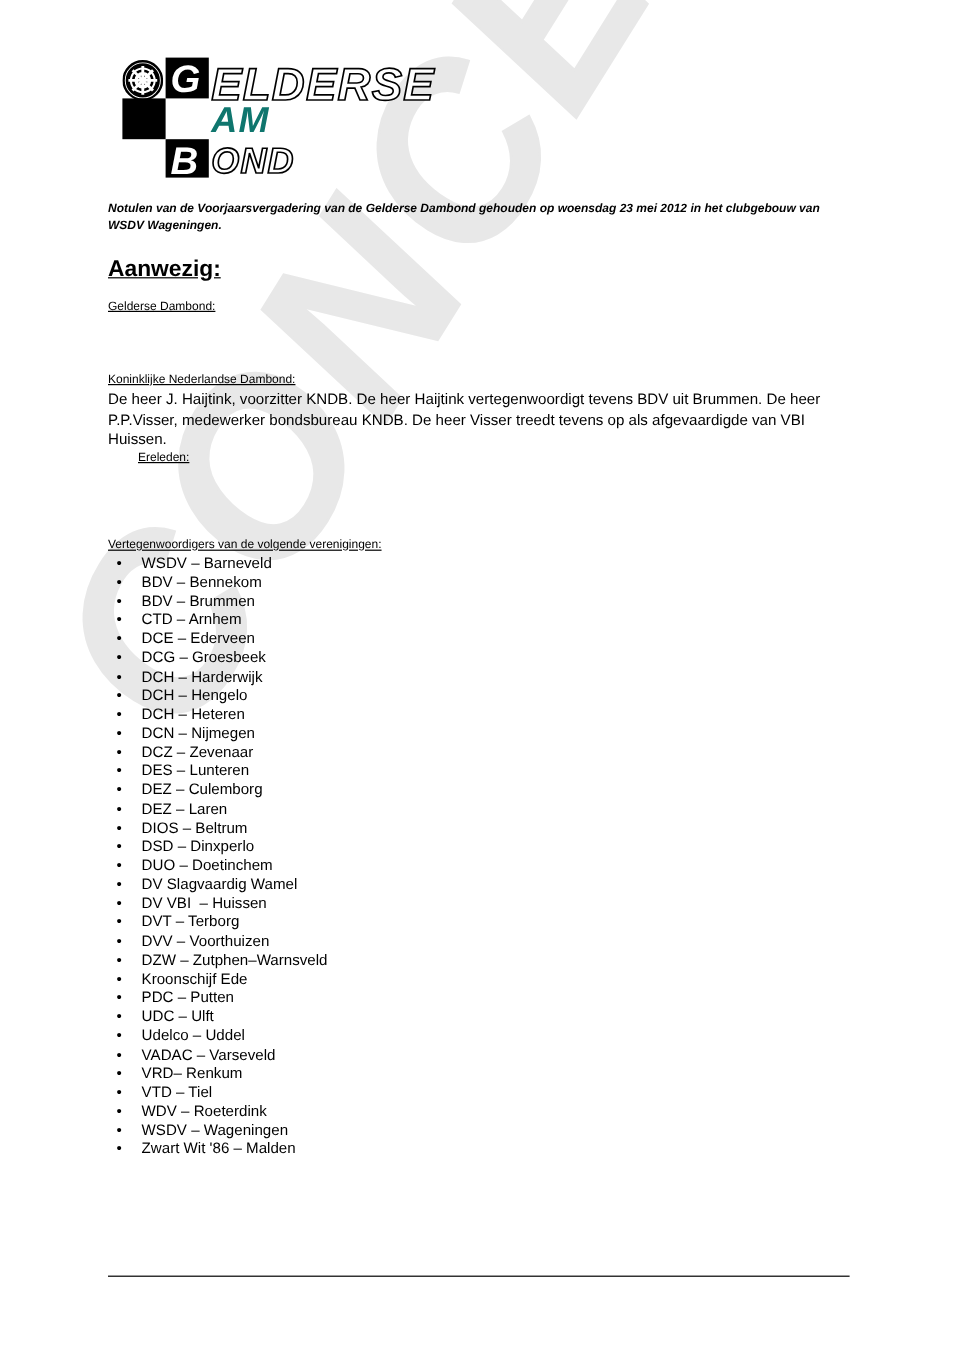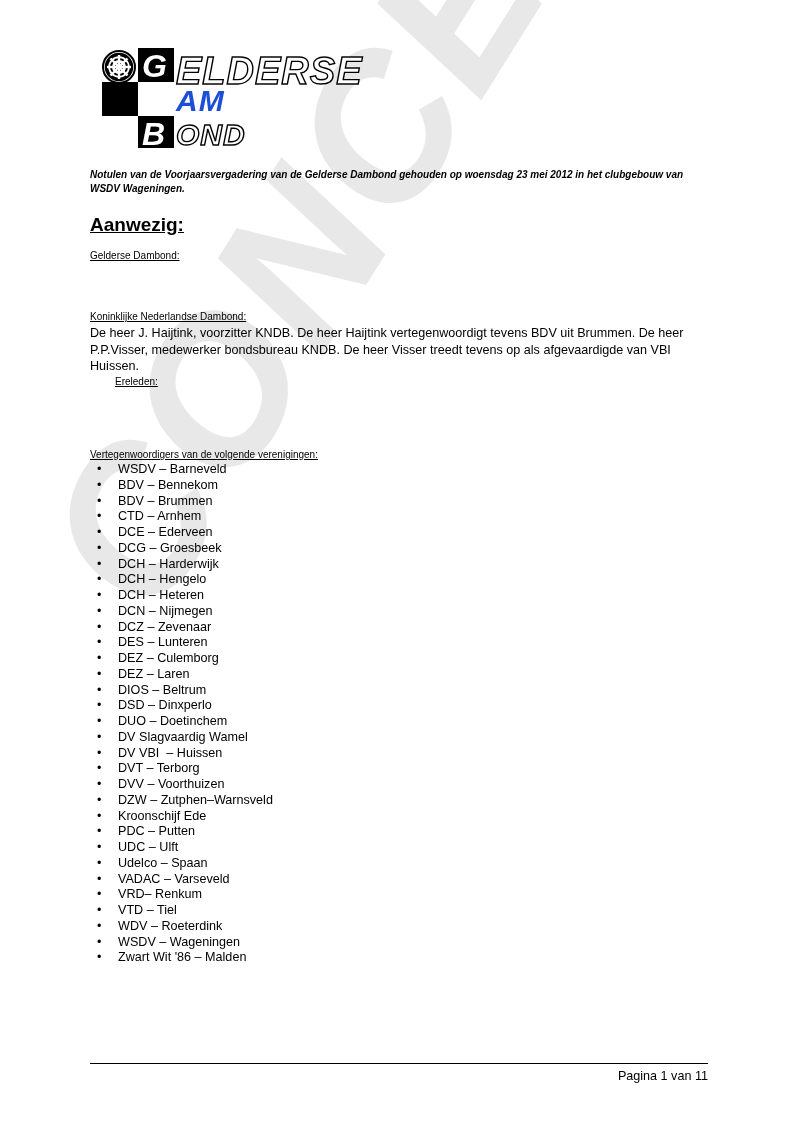--- a/index.html
+++ b/index.html
@@ -79,21 +79,21 @@
     font-family: "Liberation Sans", sans-serif;
     font-weight: bold;
     font-style: italic;
     line-height: 1;
     white-space: nowrap;
   }
   .logo-letter.solid-on-black {
     color: #ffffff;
   }
   .logo-letter.solid {
-    color: #1d4ed8;
+    color: #0f766e;
   }
   .logo-letter.outline {
     color: #ffffff;
     -webkit-text-stroke: 1.4px #000000;
   }
 
   
   .doc-title {
     position: absolute;
     left: 90px;
@@ -242,26 +242,25 @@
         <li><span class="bullet">•</span><span>DSD – Dinxperlo</span></li>
         <li><span class="bullet">•</span><span>DUO – Doetinchem</span></li>
         <li><span class="bullet">•</span><span>DV Slagvaardig Wamel</span></li>
         <li><span class="bullet">•</span><span>DV VBI  – Huissen</span></li>
         <li><span class="bullet">•</span><span>DVT – Terborg</span></li>
         <li><span class="bullet">•</span><span>DVV – Voorthuizen</span></li>
         <li><span class="bullet">•</span><span>DZW – Zutphen–Warnsveld</span></li>
         <li><span class="bullet">•</span><span>Kroonschijf Ede</span></li>
         <li><span class="bullet">•</span><span>PDC – Putten</span></li>
         <li><span class="bullet">•</span><span>UDC – Ulft</span></li>
-        <li><span class="bullet">•</span><span>Udelco – Spaan</span></li>
+        <li><span class="bullet">•</span><span>Udelco – Uddel</span></li>
         <li><span class="bullet">•</span><span>VADAC – Varseveld</span></li>
         <li><span class="bullet">•</span><span>VRD– Renkum</span></li>
         <li><span class="bullet">•</span><span>VTD – Tiel</span></li>
         <li><span class="bullet">•</span><span>WDV – Roeterdink</span></li>
         <li><span class="bullet">•</span><span>WSDV – Wageningen</span></li>
         <li><span class="bullet">•</span><span>Zwart Wit '86 – Malden</span></li>
       </ul>
 
     <div id="footer-rule"></div>
-    <div id="footer-text">Pagina 1 van 11</div>
 
   </div>
 </div>
 
 </body></html>

